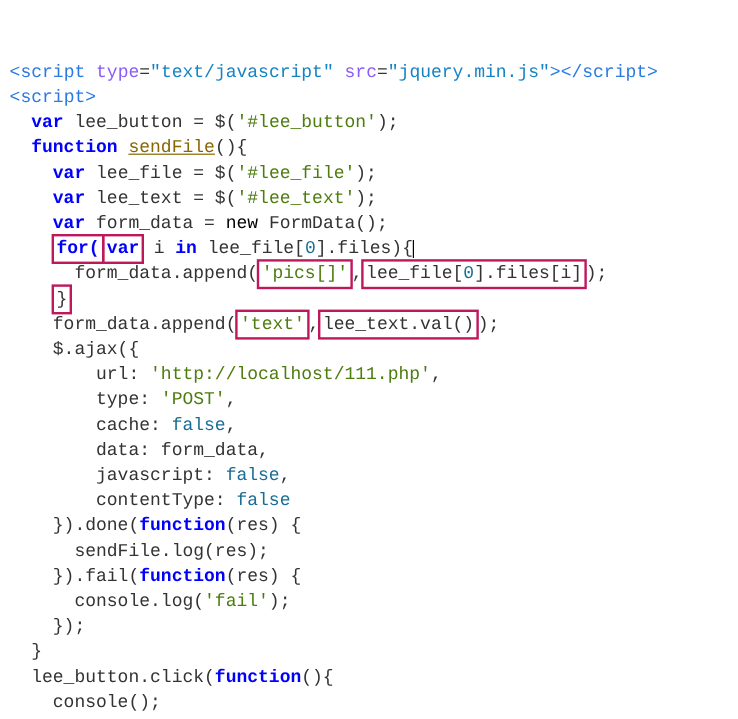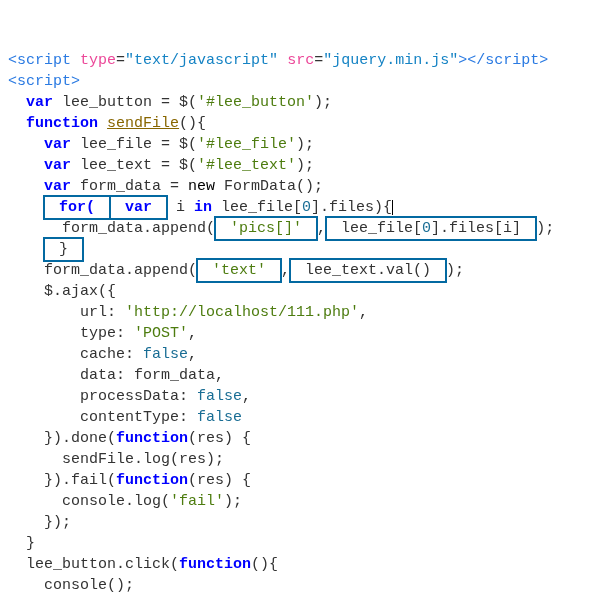--- a/index.html
+++ b/index.html
@@ -6,30 +6,30 @@
     margin: 0;
     padding: 8px;
     background: #ffffff;
     font-family: Consolas, "Courier New", monospace;
     font-size: 15px;
     line-height: 1.4;
     color: #333;
     white-space: pre;
   }
   .tag { color: #2a7ae2; }
-  .attr { color: #ec4899; }
+  .attr { color: #8b5cf6; }
   .strattr { color: #1583c4; }
   .kw { color: #0000ff; font-weight: bold; }
   .func { color: #886600; text-decoration: underline; }
   .str { color: #4d7c0f; }
   .lit { color: #196d94; }
   .new { color: #000000; }
   .redbox {
-    border: 2px solid #0369a1;
-    padding: 0 14px;
+    border: 2px solid #be185d;
+    padding: 0 2px;
     margin: -2px -1px;
     display: inline-block;
   }
   .cursor {
     border-left: 1px solid #000;
     display: inline-block;
     height: 1em;
     vertical-align: middle;
   }
 </style>
@@ -45,21 +45,21 @@
 <span>    </span><span class="kw">var</span><span> form_data = </span><span class="new">new</span><span> FormData();</span>
 <span>    </span><span class="redbox"><span class="kw">for(</span></span><span class="redbox"><span class="kw">var</span></span><span> i </span><span class="kw">in</span><span> lee_file[</span><span class="lit">0</span><span>].files){</span><span class="cursor"></span>
 <span>      form_data.append(</span><span class="redbox"><span class="str">'pics[]'</span></span><span>,</span><span class="redbox"><span>lee_file[</span><span class="lit">0</span><span>].files[i]</span></span><span>);</span>
 <span>    </span><span class="redbox"><span>}</span></span>
 <span>    form_data.append(</span><span class="redbox"><span class="str">'text'</span></span><span>,</span><span class="redbox"><span>lee_text.val()</span></span><span>);</span>
 <span>    $.ajax({</span>
 <span>        url: </span><span class="str">'http://localhost/111.php'</span><span>,</span>
 <span>        type: </span><span class="str">'POST'</span><span>,</span>
 <span>        cache: </span><span class="lit">false</span><span>,</span>
 <span>        data: form_data,</span>
-<span>        processData: </span><span class="lit">false</span><span>,</span>
+<span>        javascript: </span><span class="lit">false</span><span>,</span>
 <span>        contentType: </span><span class="lit">false</span>
 <span>    }).done(</span><span class="kw">function</span><span>(res) {</span>
 <span>      sendFile.log(res);</span>
 <span>    }).fail(</span><span class="kw">function</span><span>(res) {</span>
 <span>      console.log(</span><span class="str">'fail'</span><span>);</span>
 <span>    });</span>
 <span>  }</span>
 <span>  lee_button.click(</span><span class="kw">function</span><span>(){</span>
 <span>    console();</span>
 <span>  })</span></div>

